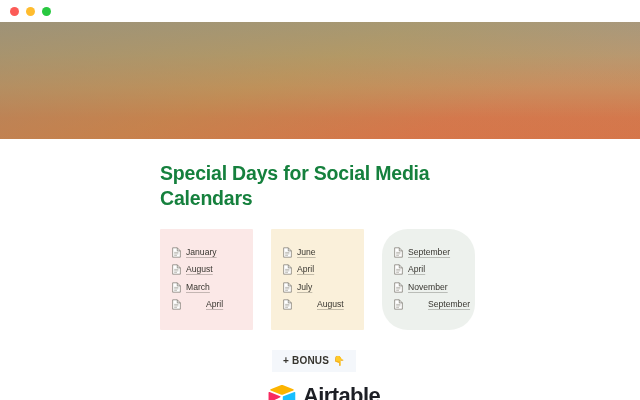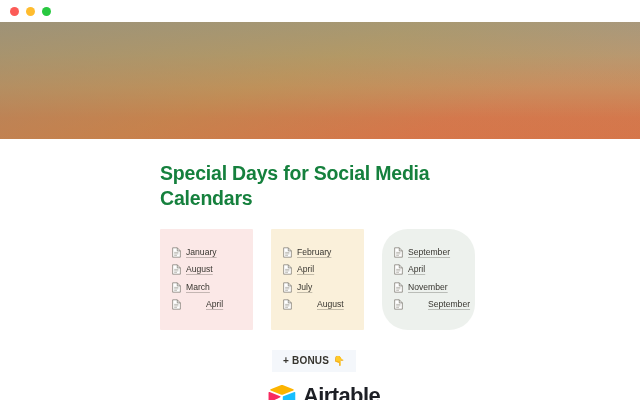--- a/index.html
+++ b/index.html
@@ -212,21 +212,21 @@
         </div>
       </div>
 
       <div class="card card-cream">
         <div class="card-link">
           <svg class="doc-icon" viewBox="0 0 14 17" xmlns="http://www.w3.org/2000/svg">
             <path d="M1 1.2h7.2L13 6v9.8H1z" fill="#ffffff" stroke="#77746c" stroke-width="1.1"></path>
             <path d="M8.2 1.2V6H13" fill="none" stroke="#77746c" stroke-width="1.1"></path>
             <path d="M3.4 8.3h6.6M3.4 10.6h6.6M3.4 12.9h4.4" stroke="#9a978f" stroke-width="1"></path>
           </svg>
-          <span class="card-link-label">February</span>
+          <span class="card-link-label">June</span>
         </div>
         <div class="card-link">
           <svg class="doc-icon" viewBox="0 0 14 17" xmlns="http://www.w3.org/2000/svg">
             <path d="M1 1.2h7.2L13 6v9.8H1z" fill="#ffffff" stroke="#77746c" stroke-width="1.1"></path>
             <path d="M8.2 1.2V6H13" fill="none" stroke="#77746c" stroke-width="1.1"></path>
             <path d="M3.4 8.3h6.6M3.4 10.6h6.6M3.4 12.9h4.4" stroke="#9a978f" stroke-width="1"></path>
           </svg>
           <span class="card-link-label">April</span>
         </div>
         <div class="card-link">

